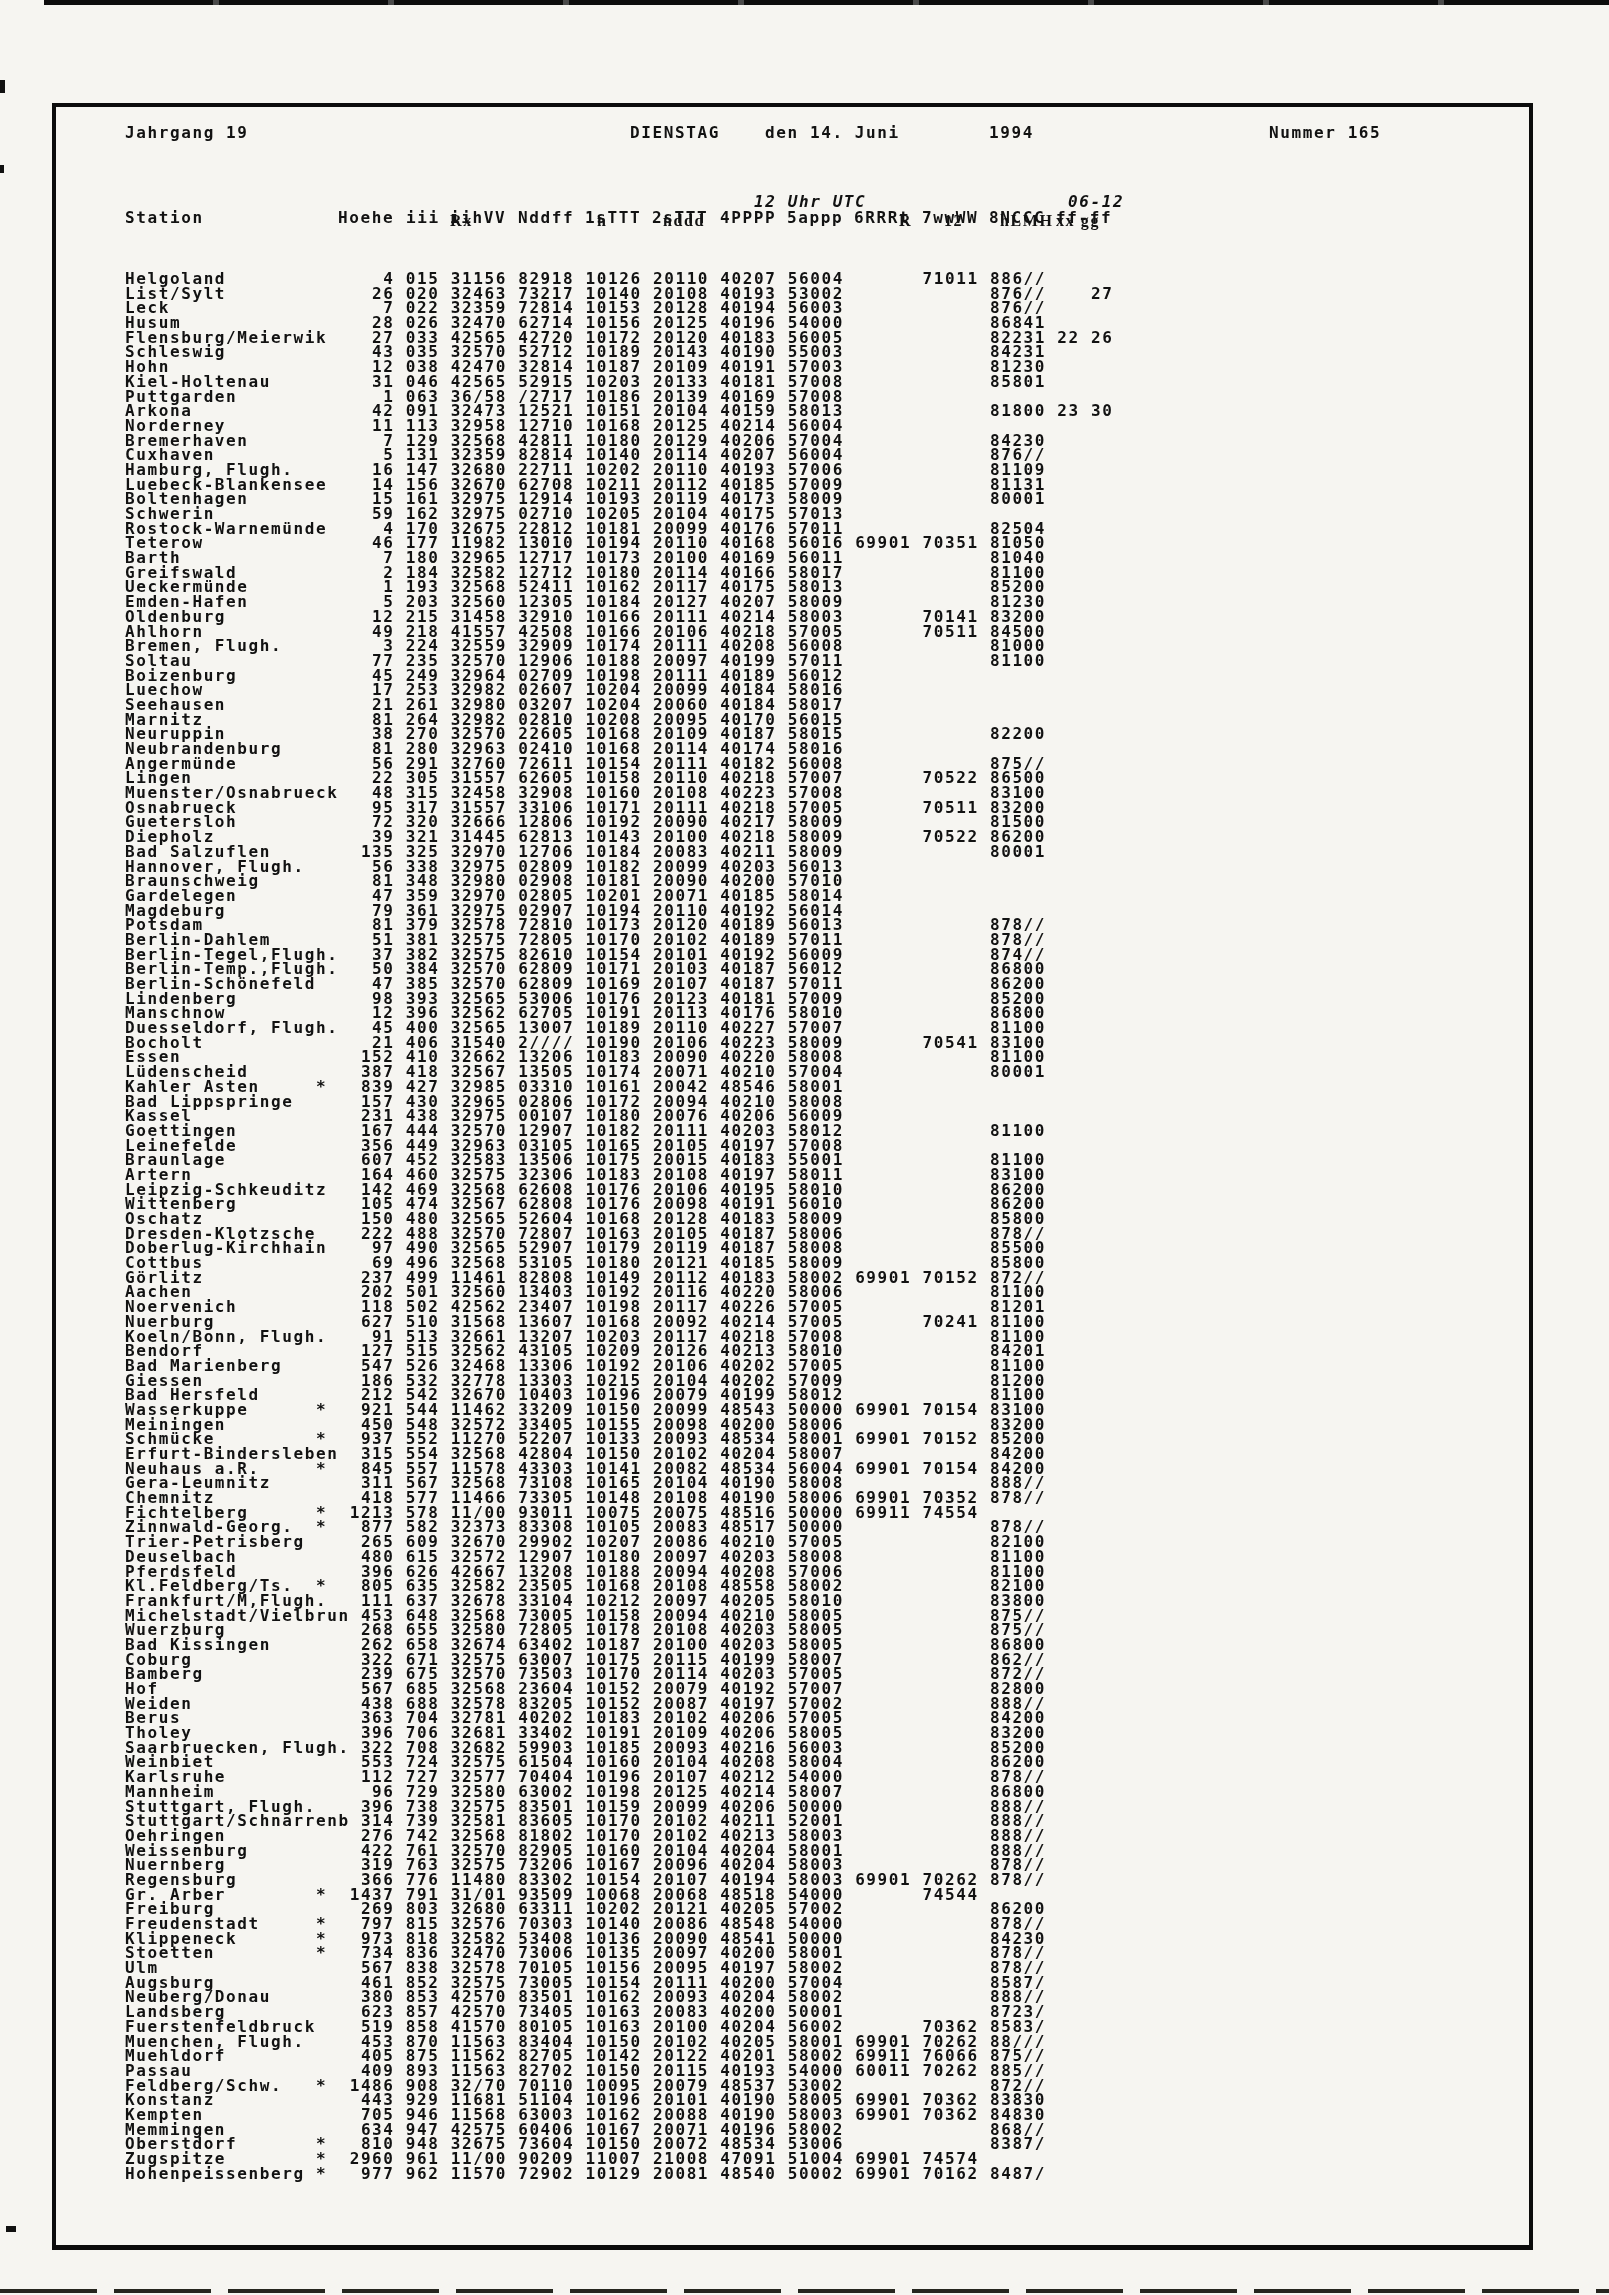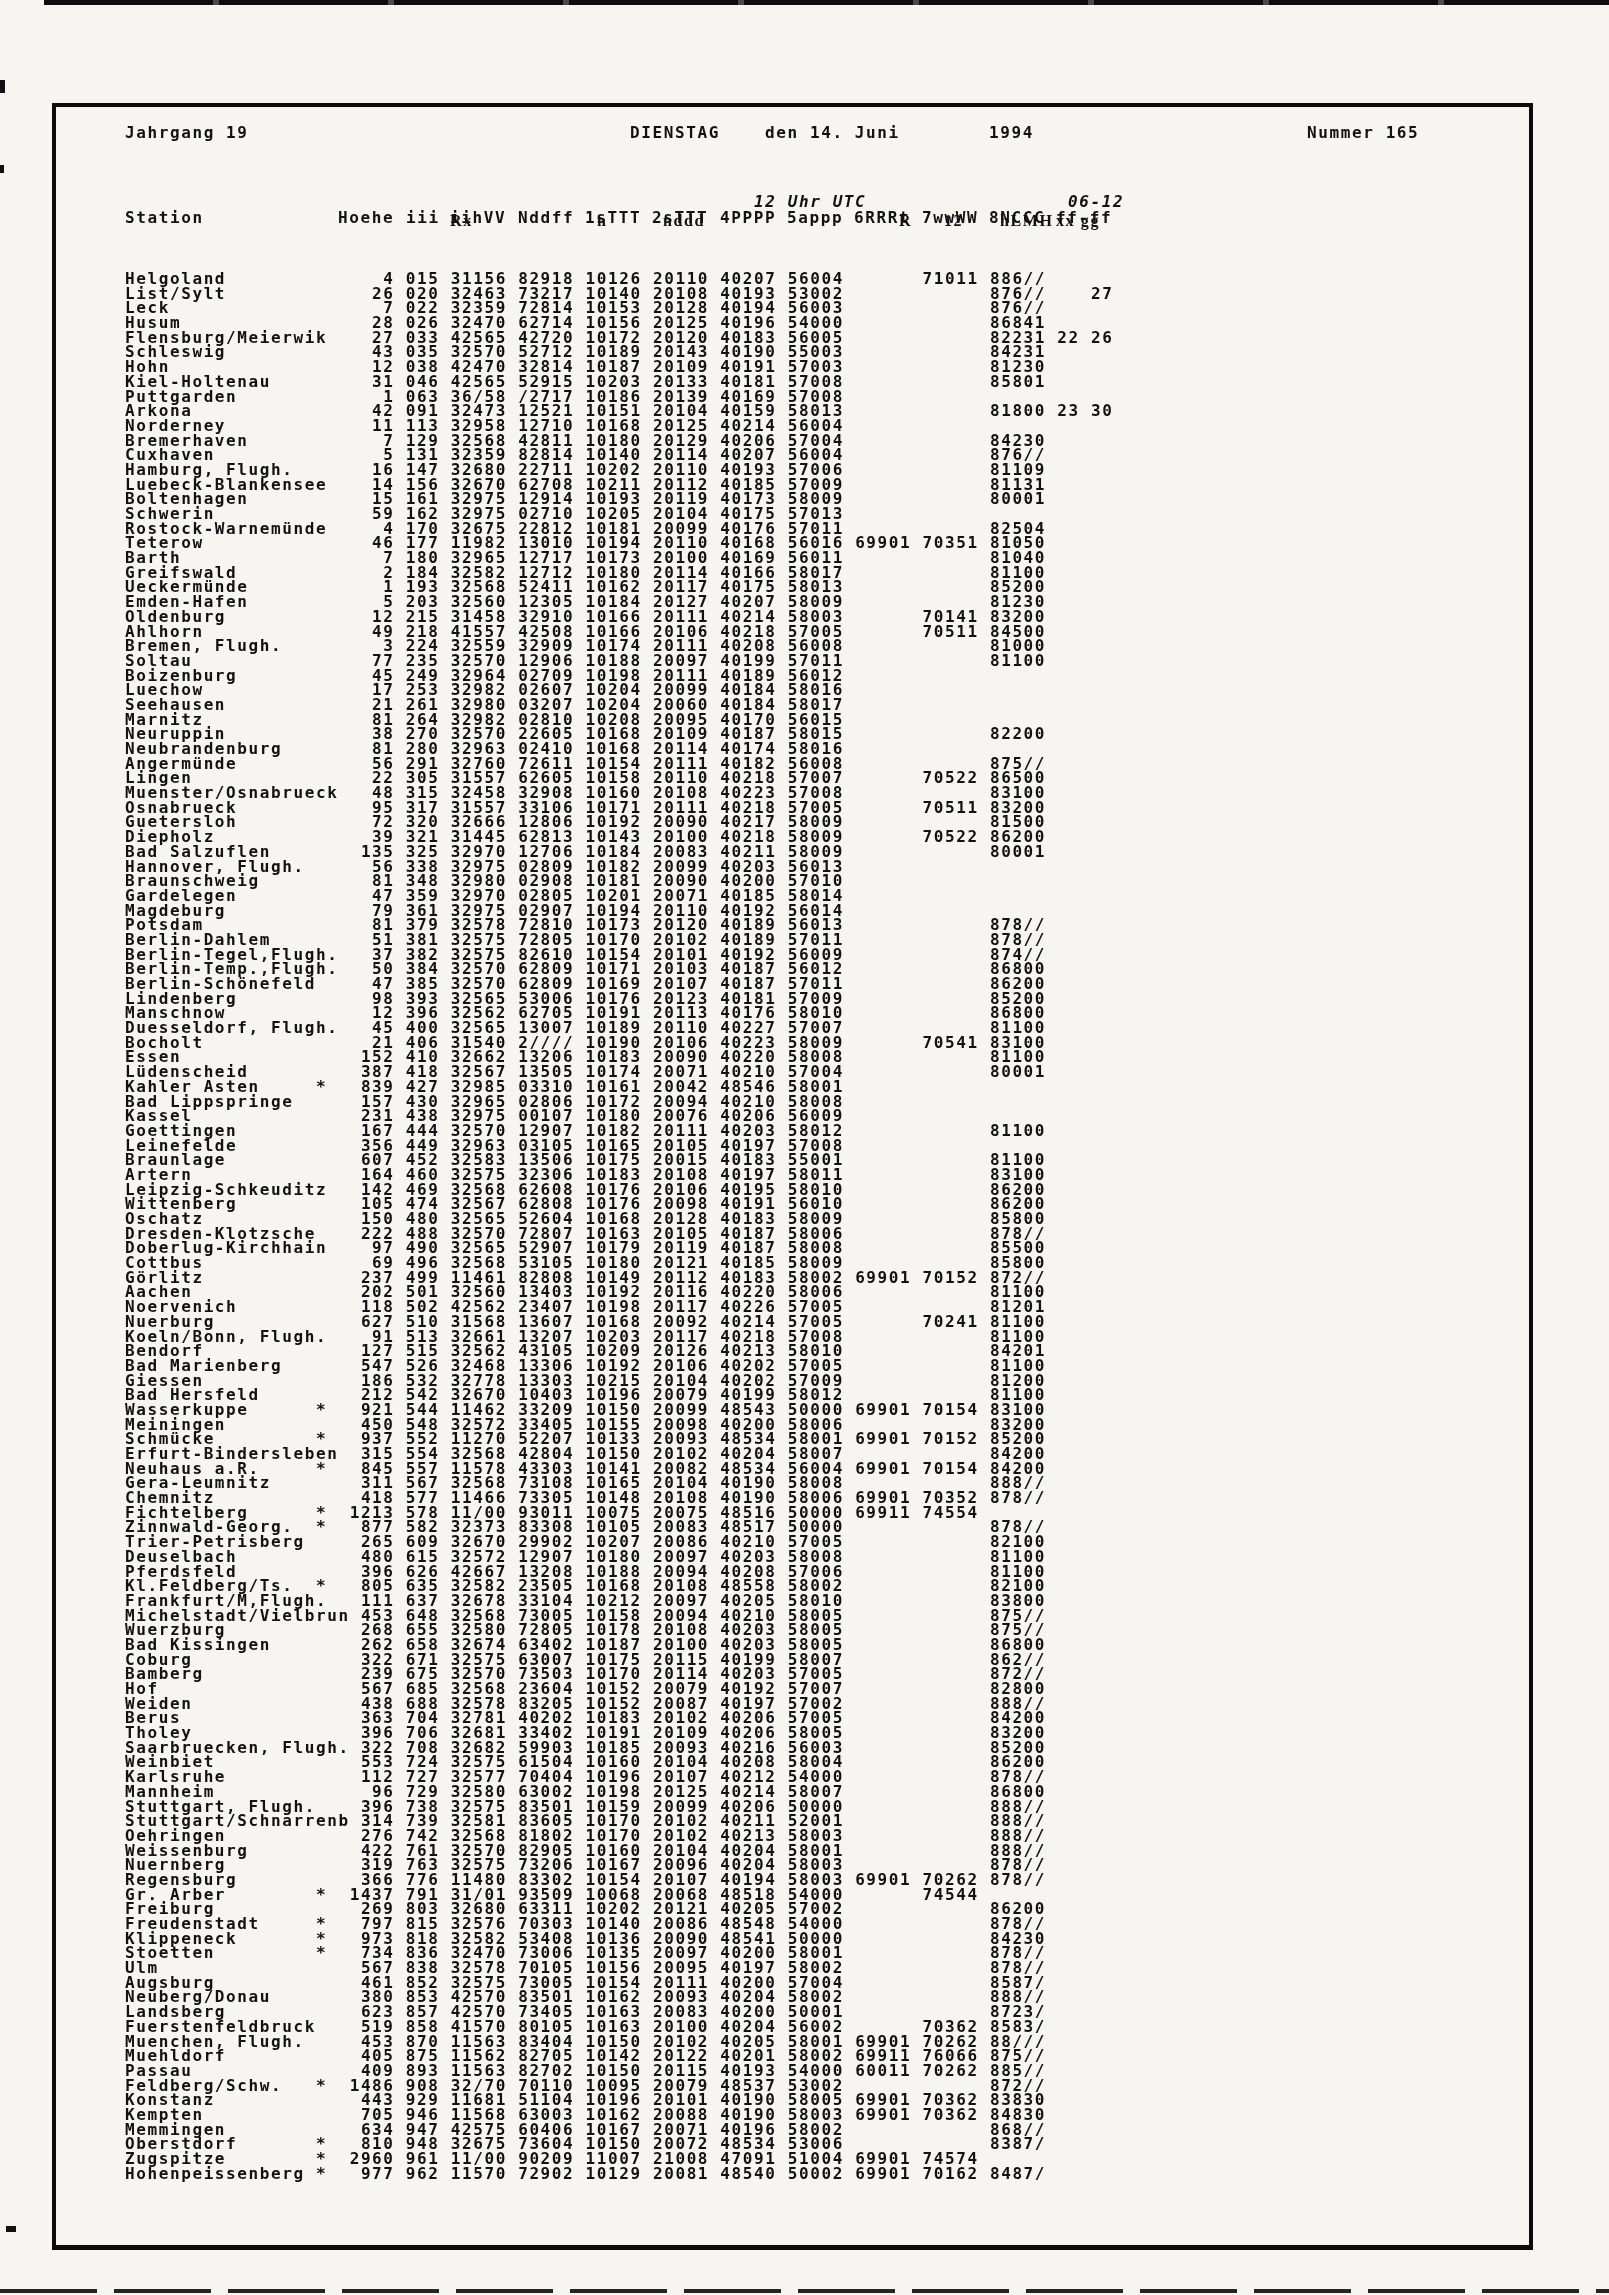--- a/index.html
+++ b/index.html
@@ -47,21 +47,21 @@
   <div class="mark m3"></div>
   <div class="bottom-dashes"></div>
 
   <div class="textarea">
 
     <div class="absline masthead">
       <span style="left:0">Jahrgang 19</span>
       <span style="left:505px">DIENSTAG</span>
       <span style="left:640px">den 14. Juni</span>
       <span style="left:864px">1994</span>
-      <span style="left:1182px">Nummer 165</span>
+      <span style="left:1144px">Nummer 165</span>
     </div>
 
     <div class="absline utcline">
       <span style="left:629px">12 Uhr UTC</span>
       <span style="left:943px">06-12</span>
     </div>
 
     <div class="absline colhead1">
       <span style="left:0">Station</span>
       <span style="left:213px">Hoehe</span>

